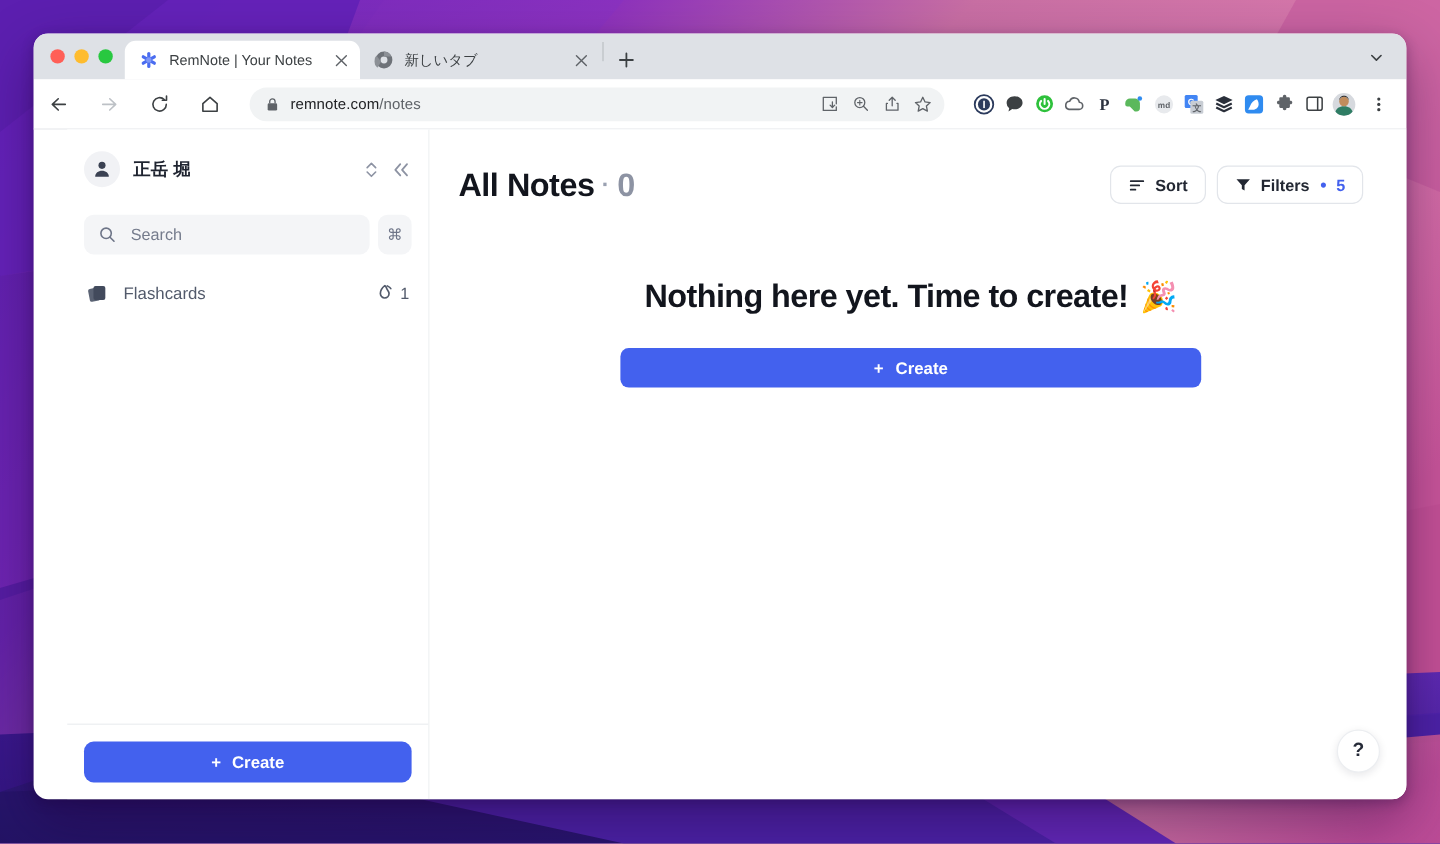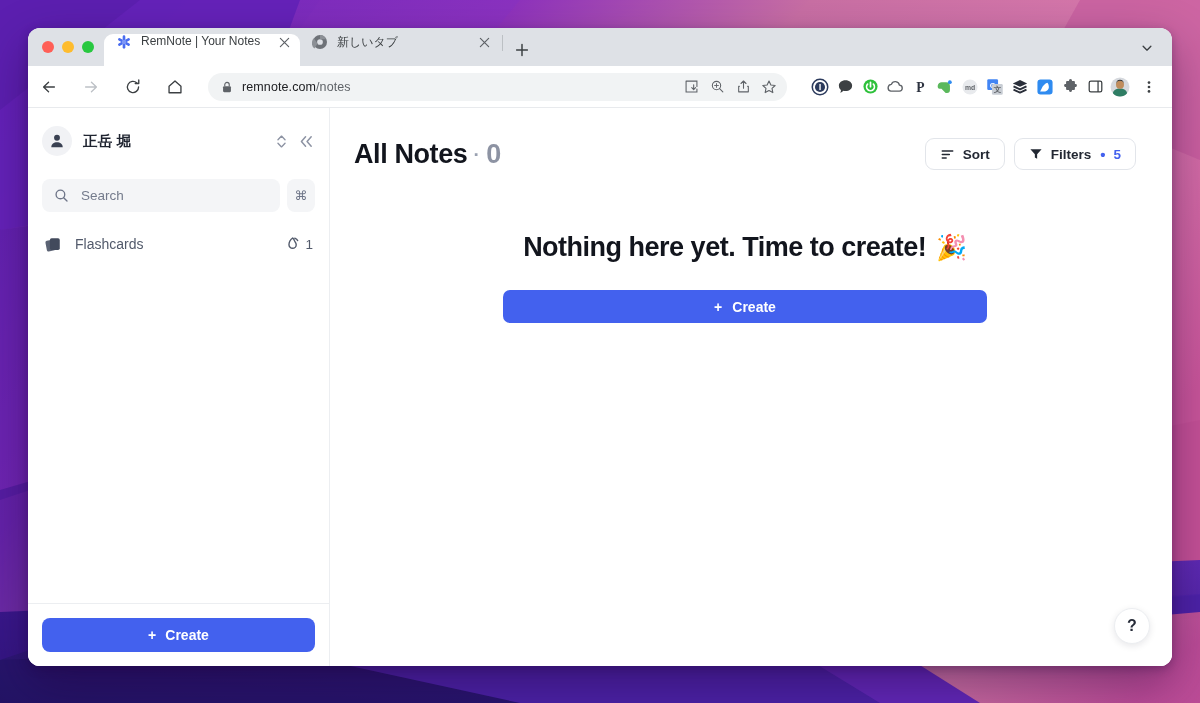--- a/index.html
+++ b/index.html
@@ -32,21 +32,21 @@
     display:flex; align-items:flex-end;
     padding-left:10px; position:relative; flex:0 0 38px;
   }
   .traffic-lights { display:flex; gap:8px; align-items:center; height:38px; padding:0 10px 0 4px; }
   .tl { width:12px; height:12px; border-radius:50%; }
   .tl.red { background:#ff5f57; }
   .tl.yellow { background:#febc2e; }
   .tl.green { background:#28c840; }
 
   .tab {
-    height:32px; display:flex; 
+    height:32px; display:flex; align-items:center;
     padding:0 8px 0 12px; gap:9px;
     border-radius:9px 9px 0 0;
     font-size:12px; color:#3c4043;
     position:relative; min-width:0;
   }
   .tab.active { background:#ffffff; width:196px; }
   .tab.inactive { width:200px; }
   .tab-title { flex:1; white-space:nowrap; overflow:hidden; text-overflow:ellipsis; font-size:12px; }
   .tab-close {
     width:16px; height:16px; border-radius:50%;
@@ -99,21 +99,21 @@
     width:22px; height:22px; border-radius:50%;
     display:flex; align-items:center; justify-content:center;
     flex:0 0 22px;
   }
   .menu-dots {
     width:26px; height:26px; display:flex; align-items:center;
     justify-content:center; color:#3c4043; flex:0 0 26px; margin-left:2px;
   }
 
   
-  .page { flex:1; display:flex; min-height:0; background:#ffffff; }
+  .page { flex:1; display:flex; min-height:0; background:#ffffff;margin-left:28px; }
 
   
   .sidebar {
     width:302px; flex:0 0 302px;
     border-right:1px solid #eceef1;
     display:flex; flex-direction:column;
     background:#ffffff;
   }
   .sb-top { padding:16px 14px 0 14px; }
   .user-row { display:flex; align-items:center; gap:11px; height:34px; }

